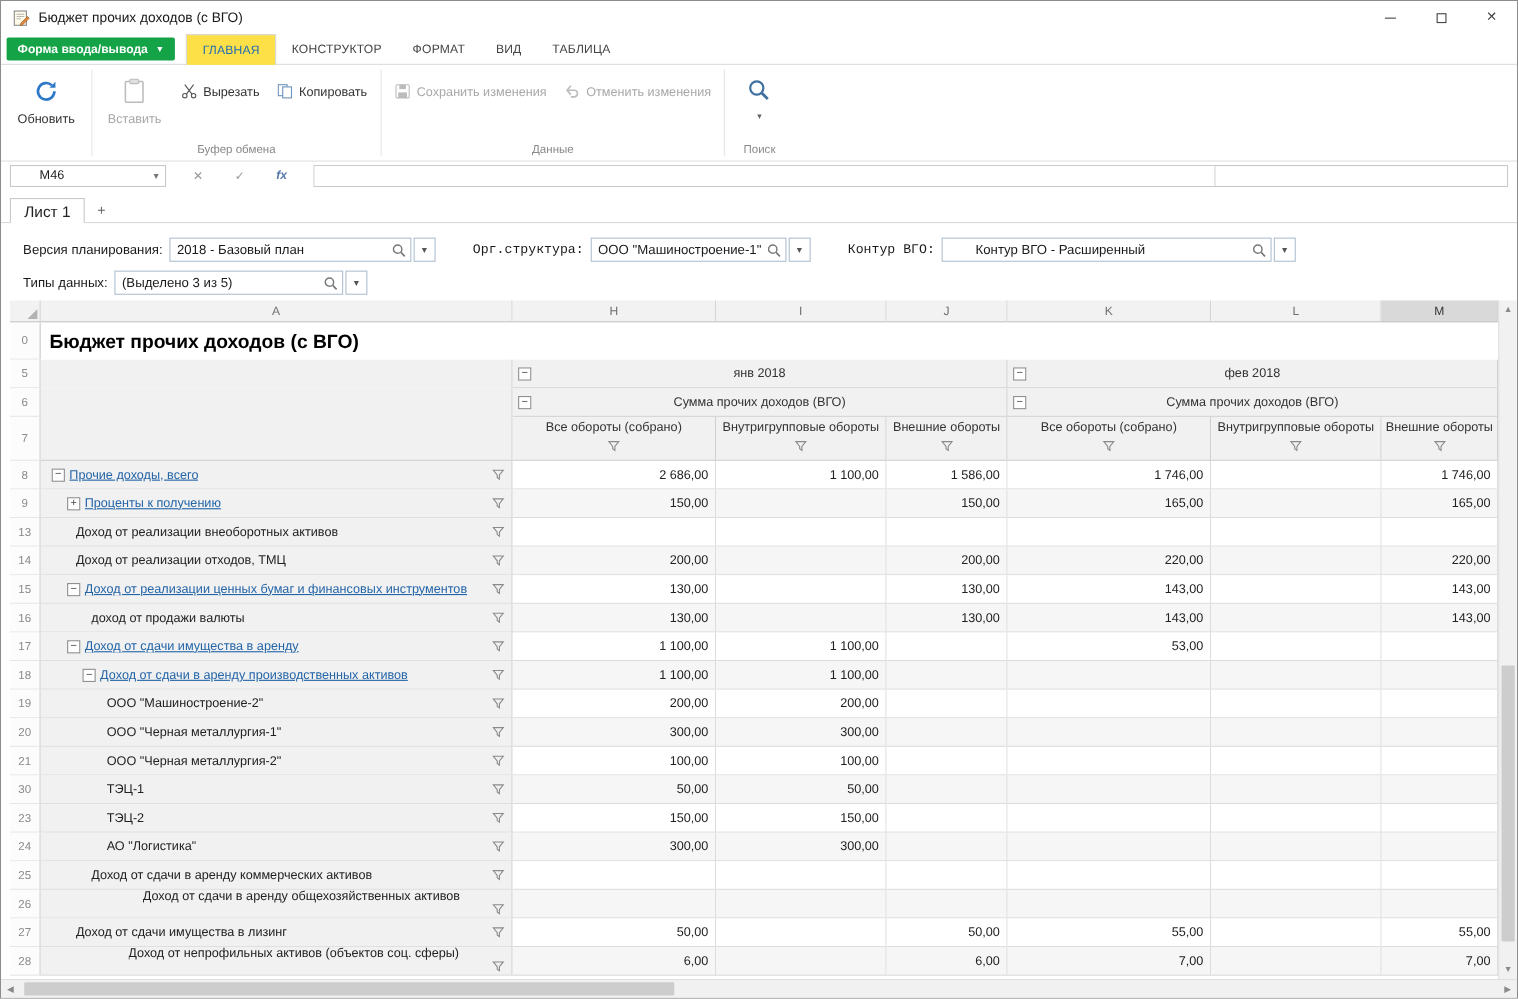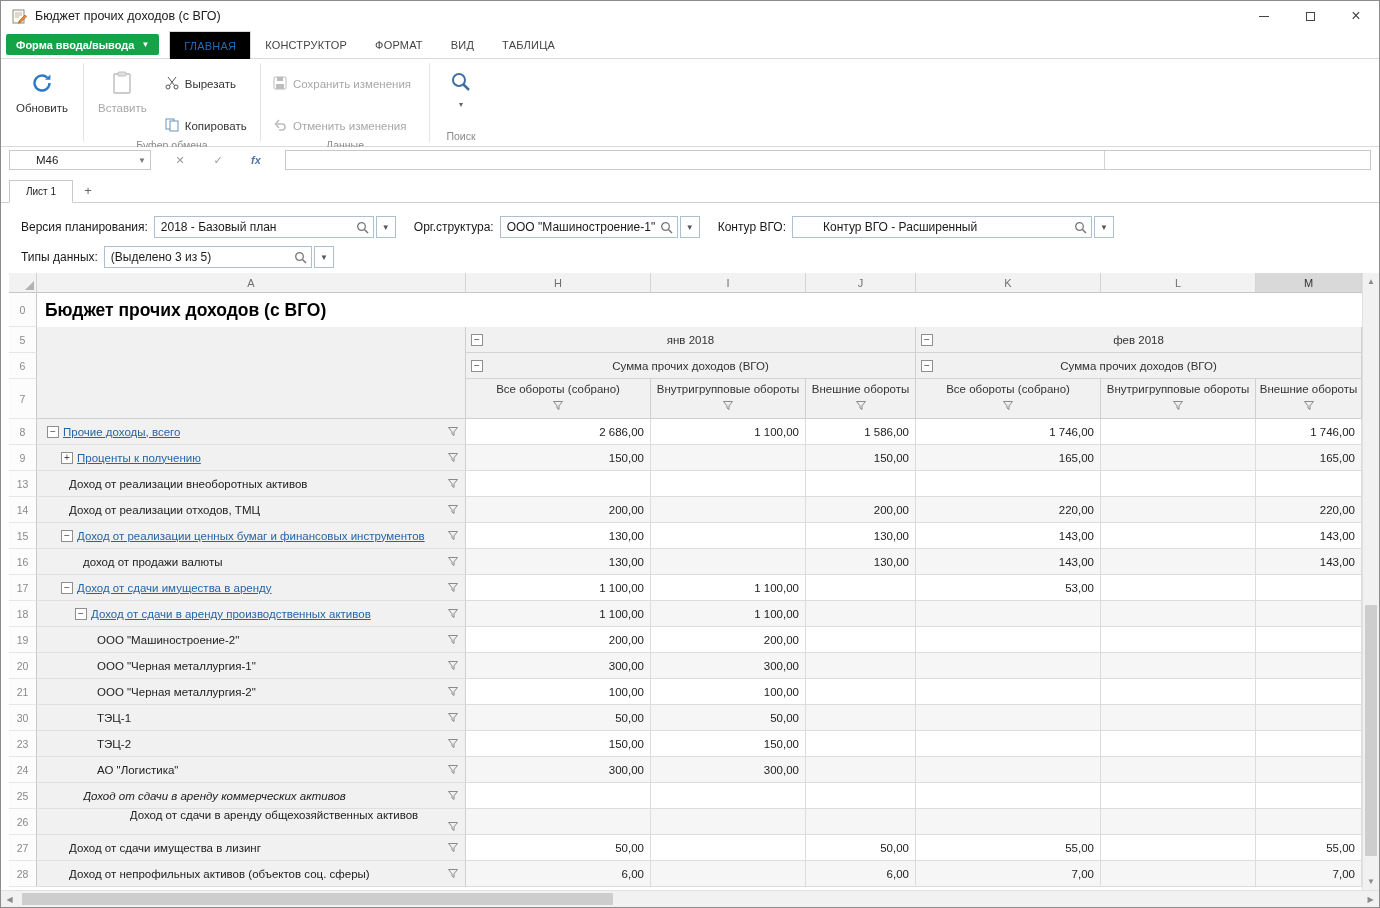--- a/index.html
+++ b/index.html
@@ -14,57 +14,57 @@
   .winbtn { width:46px; height:100%; display:flex; align-items:center; justify-content:center; color:#444; }
   .minline { width:10px; height:1px; background:#444; }
   .maxbox { width:9px; height:9px; border:1px solid #444; }
   .closex { font-size:16px; line-height:16px; }
 
   
   .tabrow { height:28px; flex:none; display:flex; align-items:flex-end; border-bottom:1px solid #d9d9d9; background:#fff; }
   .appbtn { margin:0 10px 3px 5px; height:21px; background:#14a347; border-radius:2px; color:#fff; font-size:11px; font-weight:bold; display:flex; align-items:center; gap:7px; padding:0 10px; }
   .appbtn .dd { font-size:8px; }
   .rtab { padding:0 14px; height:27px; display:flex; align-items:center; font-size:11px; color:#444; letter-spacing:.2px; }
-  .rtab.active { background:#000000; color:#1f6cb5; border:1px solid #d9d9d9; border-bottom:none; margin-bottom:-1px; height:28px; position:relative; z-index:2; }
+  .rtab.active { background:#fde047; color:#1f6cb5; border:1px solid #d9d9d9; border-bottom:none; margin-bottom:-1px; height:28px; position:relative; z-index:2; }
 
   
   .ribbon { height:88px; flex:none; display:flex; background:#fff; border-bottom:1px solid #d9d9d9; }
   .rgroup { display:flex; flex-direction:column; padding-top:4px; }
   .rcontent { flex:1; display:flex; align-items:flex-start; padding:2px 6px 0 6px; gap:4px; }
   .glabel { height:18px; text-align:center; font-size:10.5px; color:#8a8a8a; line-height:16px; }
   .vsep { width:1px; background:#e5e5e5; margin:4px 0; }
   .bigbtn { display:flex; flex-direction:column; align-items:center; gap:5px; padding:6px 8px 2px 8px; font-size:11.5px; color:#333; }
-  .smallcol { display:flex; flex-direction:column; justify-content:center; gap:20px; padding-top:8px; }
+  .smallcol { display:flex; flex-direction:row; justify-content:center; gap:4px; padding-top:8px; }
   .smallbtn { display:flex; align-items:center; gap:6px; height:22px; font-size:11.5px; color:#333; padding:0 6px; white-space:nowrap; }
   .disabled { color:#a8a8a8 !important; }
   .ddsmall { font-size:8px; color:#666; }
 
   
   .fbar { height:26px; flex:none; display:flex; align-items:center; padding:0 8px; gap:20px; background:#fff; }
   .namebox { width:142px; height:20px; border:1px solid #c9c9c9; display:flex; align-items:center; font-size:11.5px; color:#222; padding-left:26px; }
   .namebox .dd { margin-left:auto; width:16px; text-align:center; font-size:8px; color:#777; }
   .fbtn { width:18px; text-align:center; font-size:11px; color:#9a9a9a; }
   .fxbtn { font-style:italic; font-weight:bold; color:#5577aa; }
   .finputwrap { flex:1; height:20px; border:1px solid #c9c9c9; display:flex; background:#fff; }
   .finput { width:818px; border:none; outline:none; font-size:11.5px; padding:0 4px; font-family:"Liberation Sans",sans-serif; }
   .fdiv { width:1px; background:#d5d5d5; }
   .fext { flex:1; }
 
   .gap6 { height:6px; flex:none; background:#fff; }
 
   
   .stabs { height:24px; flex:none; display:flex; align-items:flex-end; border-bottom:1px solid #cfcfcf; background:#fff; padding-left:8px; }
-  .stab { height:23px; min-width:64px; padding:0 12px; display:flex; align-items:center; justify-content:center; font-size:10px; color:#222; background:#fff; border:1px solid #c9c9c9; border-bottom:1px solid #fff; margin-bottom:-1px; position:relative; z-index:2; }
+  .stab { height:23px; min-width:64px; padding:0 12px; display:flex; align-items:center; justify-content:center; font-size:14px; color:#222; background:#fff; border:1px solid #c9c9c9; border-bottom:1px solid #fff; margin-bottom:-1px; position:relative; z-index:2; }
   .saddtab { width:30px; height:23px; display:flex; align-items:center; justify-content:center; color:#666; font-size:13px; }
 
   
   .filters { height:70px; flex:none; background:#fff; padding-top:12px; }
   .frow { display:flex; align-items:center; height:24px; padding-left:20px; margin-bottom:6px; font-size:12px; color:#1a1a1a; }
   .flabel { margin-right:6px; white-space:nowrap; }
-  .flabel.ml { margin-left:18px; }
+  .flabel.ml { margin-left:34px;font-family:Liberation Mono, monospace; }
   .fld { height:22px; border:1px solid #aebfd0; display:flex; align-items:center; position:relative; background:#fff; }
   .fld input { border:none; outline:none; width:100%; height:100%; font-size:12px; padding:0 22px 0 6px; font-family:"Liberation Sans",sans-serif; color:#1a1a1a; background:transparent; }
   .magicon { position:absolute; right:4px; top:4px; display:flex; }
   .ddbtn { width:20px; height:22px; border:1px solid #aebfd0; margin-left:2px; display:flex; align-items:center; justify-content:center; font-size:8px; color:#555; background:#fff; }
 
   
   .gridwrap { flex:1; display:flex; overflow:hidden; background:#fff; }
   .gridpane { margin-left:8px; width:1353px; overflow:hidden; flex:none; }
   .gut { width:28px; flex:none; }
   .cwA { width:429px; flex:none; } .cwH { width:185px; flex:none; } .cwI { width:155px; flex:none; }
@@ -637,21 +637,21 @@
             <div class="vcell cwH">300,00</div>
             <div class="vcell cwI">300,00</div>
             <div class="vcell cwJ"></div>
             <div class="vcell cwK"></div>
             <div class="vcell cwL"></div>
             <div class="vcell cwM"></div>
           </div>
           <div class="grow">
             <div class="gut gcell">25</div>
             <div class="acell cwA" style="padding-left: 38px;">
-              <span class="rlabel" style="margin-left: 8px; font-style: italic;">Доход от сдачи в аренду коммерческих активов</span>
+              <span class="rlabel" style="margin-left: 8px;">Доход от сдачи в аренду коммерческих активов</span>
               <span class="funnelr">
                 <svg width="12" height="11" viewBox="0 0 12 11">
                   <path d="M1.5 1.5h9L7 5.8V9.5L5 8V5.8z" fill="none" stroke="#8a8a8a"></path>
                 </svg>
               </span>
             </div>
             <div class="vcell cwH"></div>
             <div class="vcell cwI"></div>
             <div class="vcell cwJ"></div>
             <div class="vcell cwK"></div>
@@ -687,21 +687,21 @@
             </div>
             <div class="vcell cwH">50,00</div>
             <div class="vcell cwI"></div>
             <div class="vcell cwJ">50,00</div>
             <div class="vcell cwK">55,00</div>
             <div class="vcell cwL"></div>
             <div class="vcell cwM">55,00</div>
           </div>
           <div class="grow band">
             <div class="gut gcell">28</div>
-            <div class="acell cwA" style="padding-left: 24px;">
+            <div class="acell cwA" style="padding-left: 24px; flex-direction: column;">
               <span class="rlabel" style="margin-left: 8px;">Доход от непрофильных активов (объектов соц. сферы)</span>
               <span class="funnelr">
                 <svg width="12" height="11" viewBox="0 0 12 11">
                   <path d="M1.5 1.5h9L7 5.8V9.5L5 8V5.8z" fill="none" stroke="#8a8a8a"></path>
                 </svg>
               </span>
             </div>
             <div class="vcell cwH">6,00</div>
             <div class="vcell cwI"></div>
             <div class="vcell cwJ">6,00</div>

